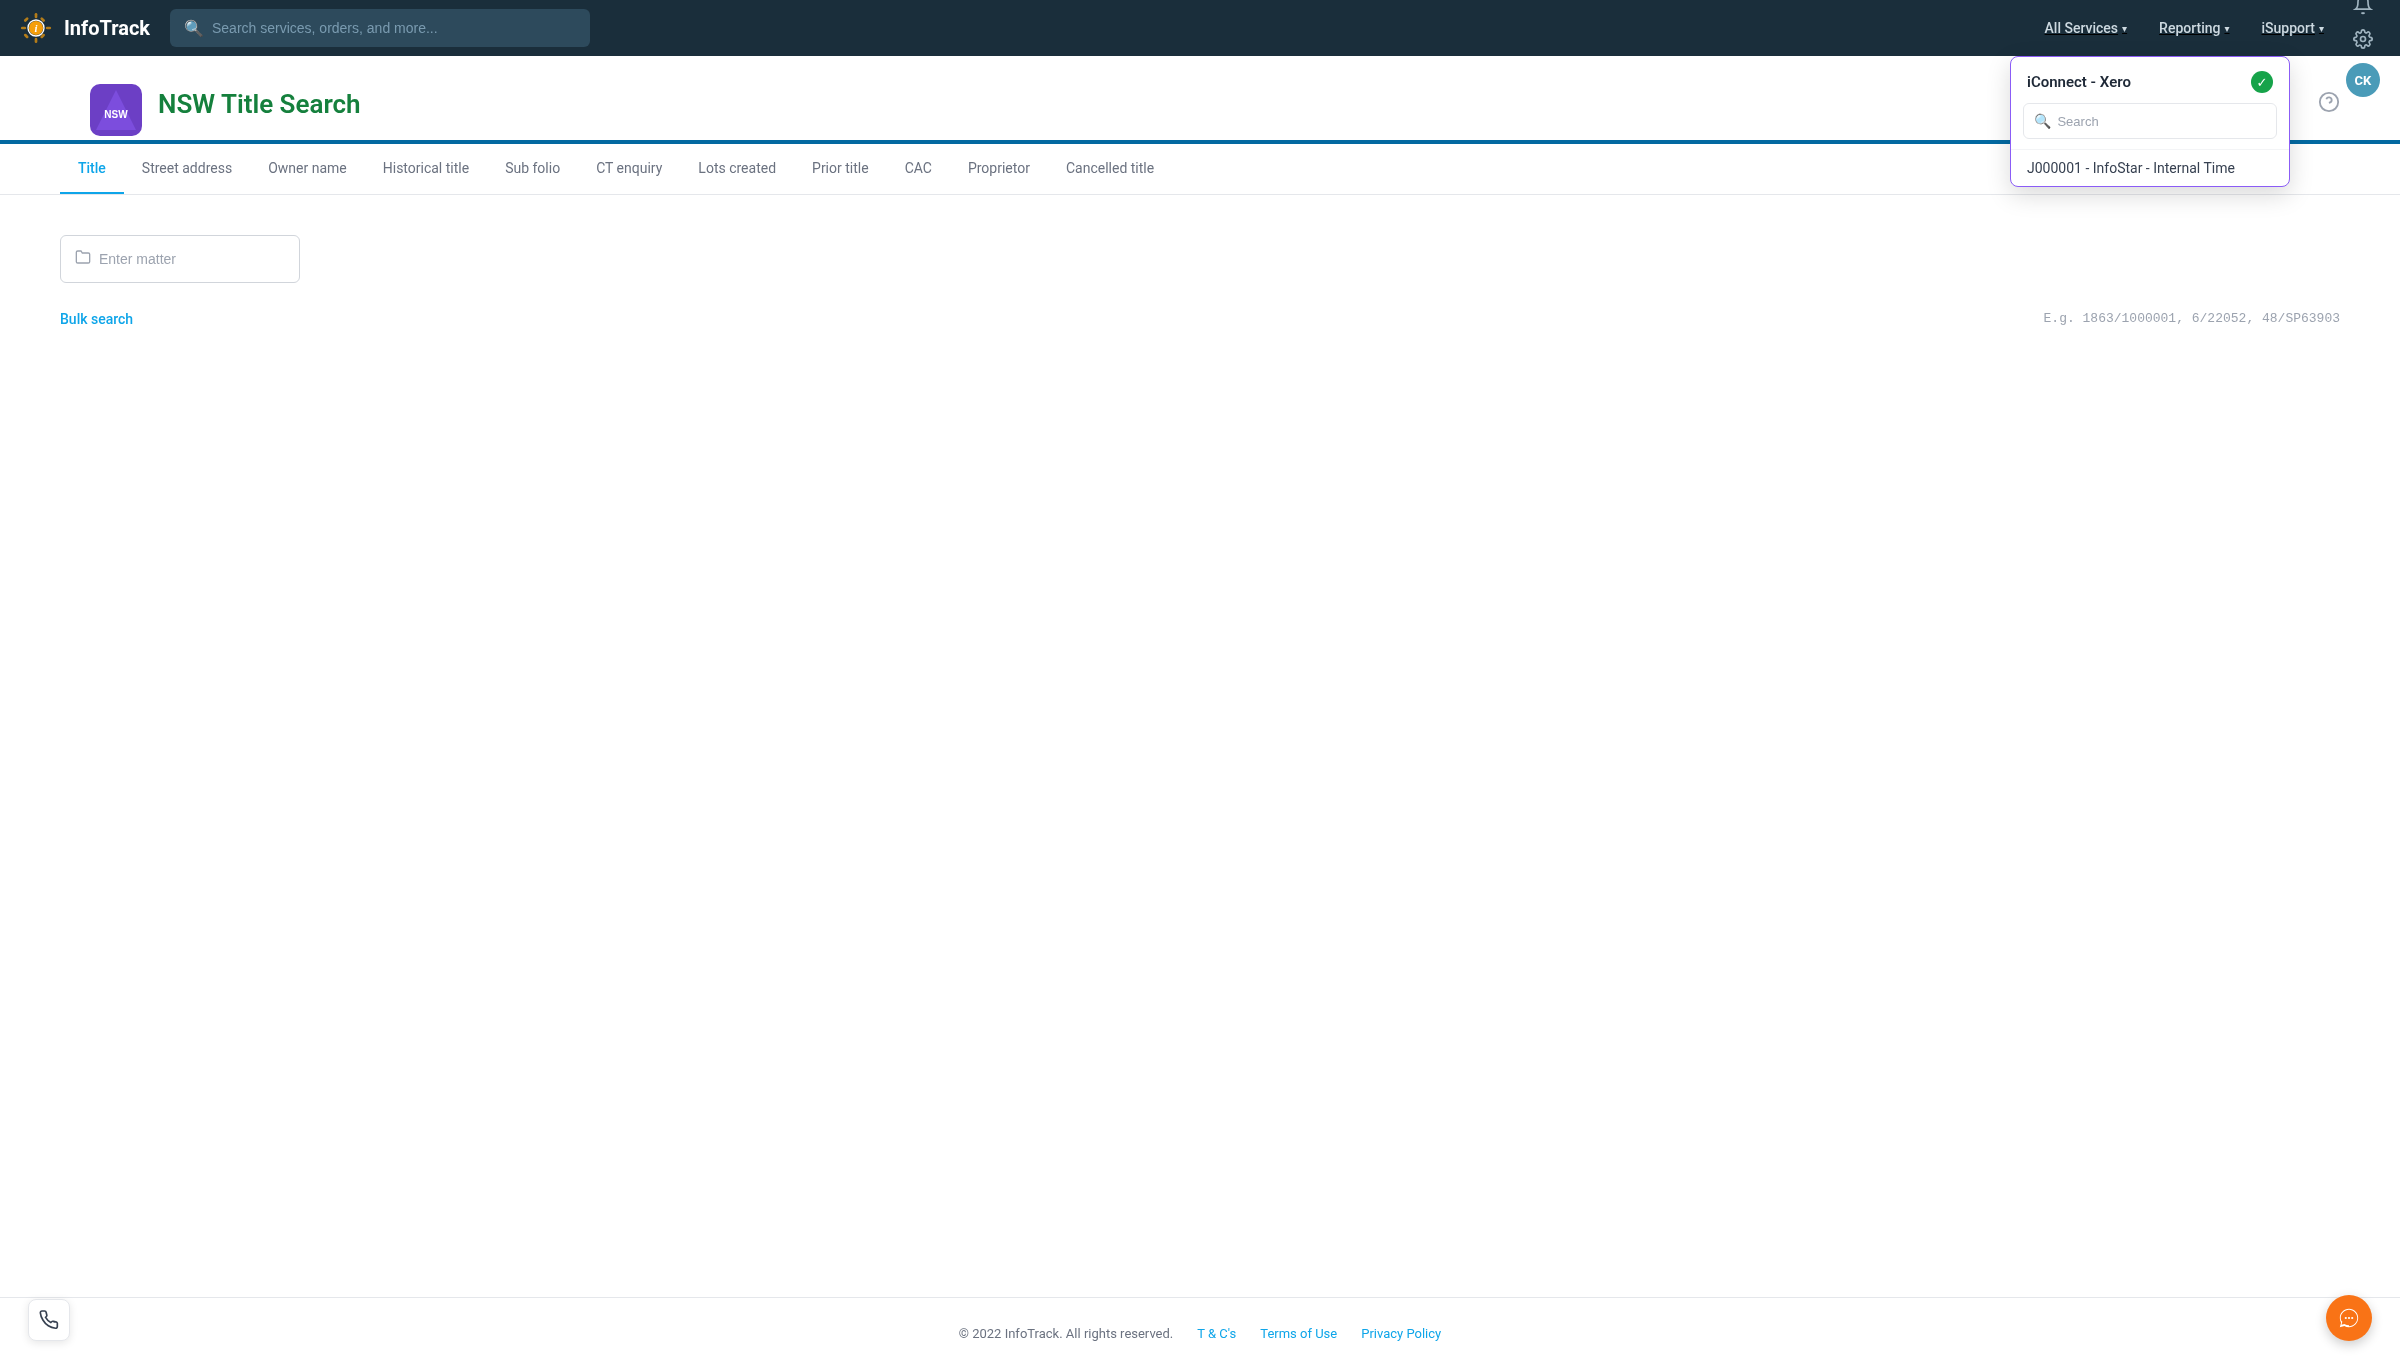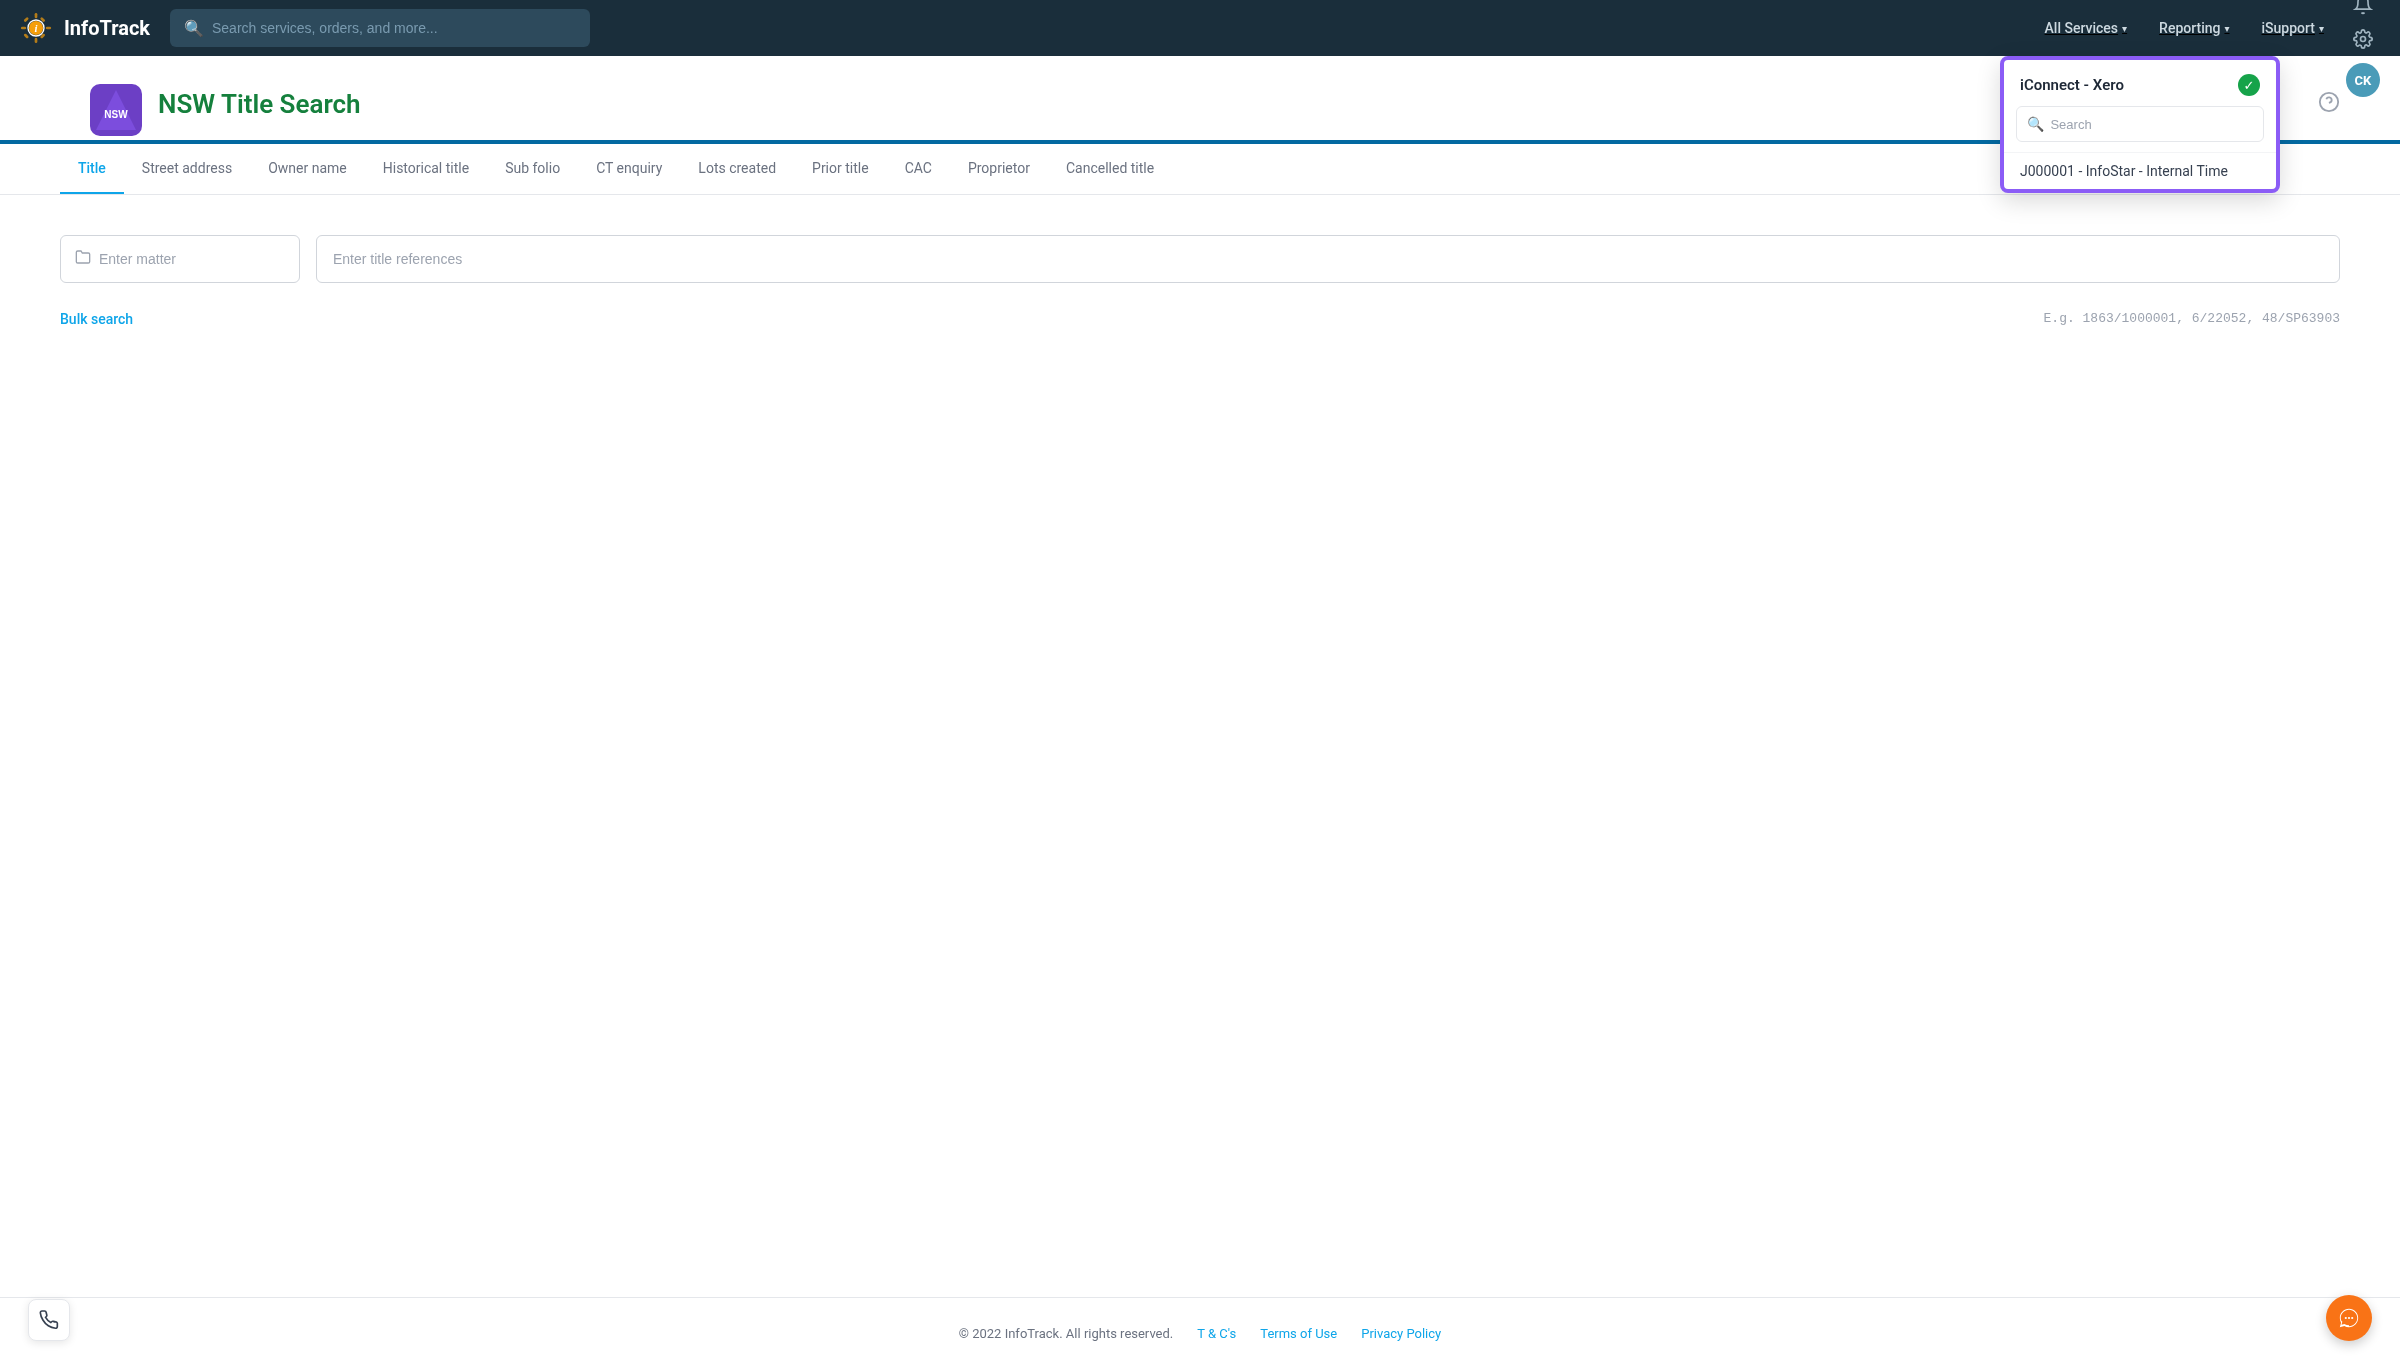--- a/index.html
+++ b/index.html
@@ -207,24 +207,24 @@
     .example-text {
       font-size: 13px;
       color: #9ca3af;
       font-family: Liberation Mono, monospace;
     }
 
     
     .iconnect-dropdown {
       position: absolute;
       top: 56px;
-      right: 120px;
+      right: 110px;
       width: 280px;
       background: white;
-      border: 4px solid #8b5cf6;
+      border: 1px solid #8b5cf6;
       border-radius: 8px;
       box-shadow: 0 8px 24px rgba(0,0,0,0.15);
       z-index: 200;
       overflow: hidden;
     }
     .iconnect-header {
       display: flex;
       align-items: center;
       justify-content: space-between;
       padding: 14px 16px 10px 16px;
@@ -461,21 +461,20 @@
   <div class="main-area">
     <div class="input-row">
       <div class="matter-input-wrap">
         <span class="folder-icon">
           <svg width="16" height="16" viewBox="0 0 24 24" fill="none" stroke="#9ca3af" stroke-width="2">
             <path d="M22 19a2 2 0 0 1-2 2H4a2 2 0 0 1-2-2V5a2 2 0 0 1 2-2h5l2 3h9a2 2 0 0 1 2 2z"></path>
           </svg>
         </span>
         <input type="text" placeholder="Enter matter" style="">
       </div>
-      <input type="text" class="title-ref-input" placeholder="Enter title references" style="">
     </div>
     <div class="bottom-row">
       <a class="bulk-search-link">Bulk search</a>
       <span class="example-text">E.g. 1863/1000001, 6/22052, 48/SP63903</span>
     </div>
   </div>
 </div>
 
 <footer class="footer">
   <span>© 2022 InfoTrack. All rights reserved.</span>

